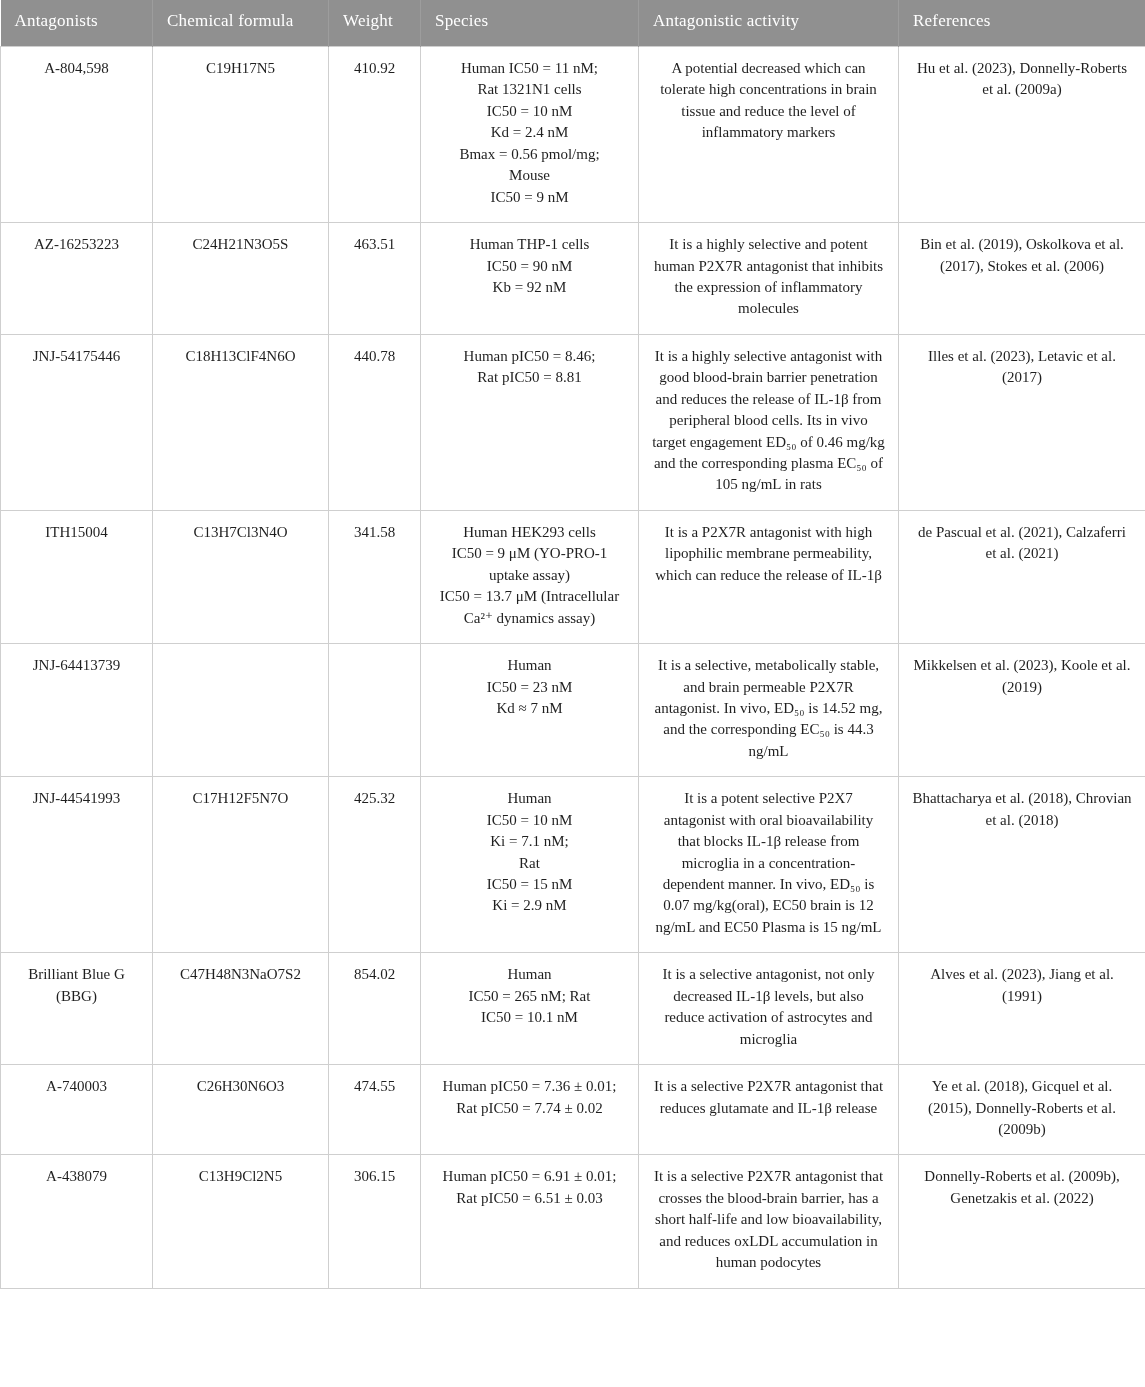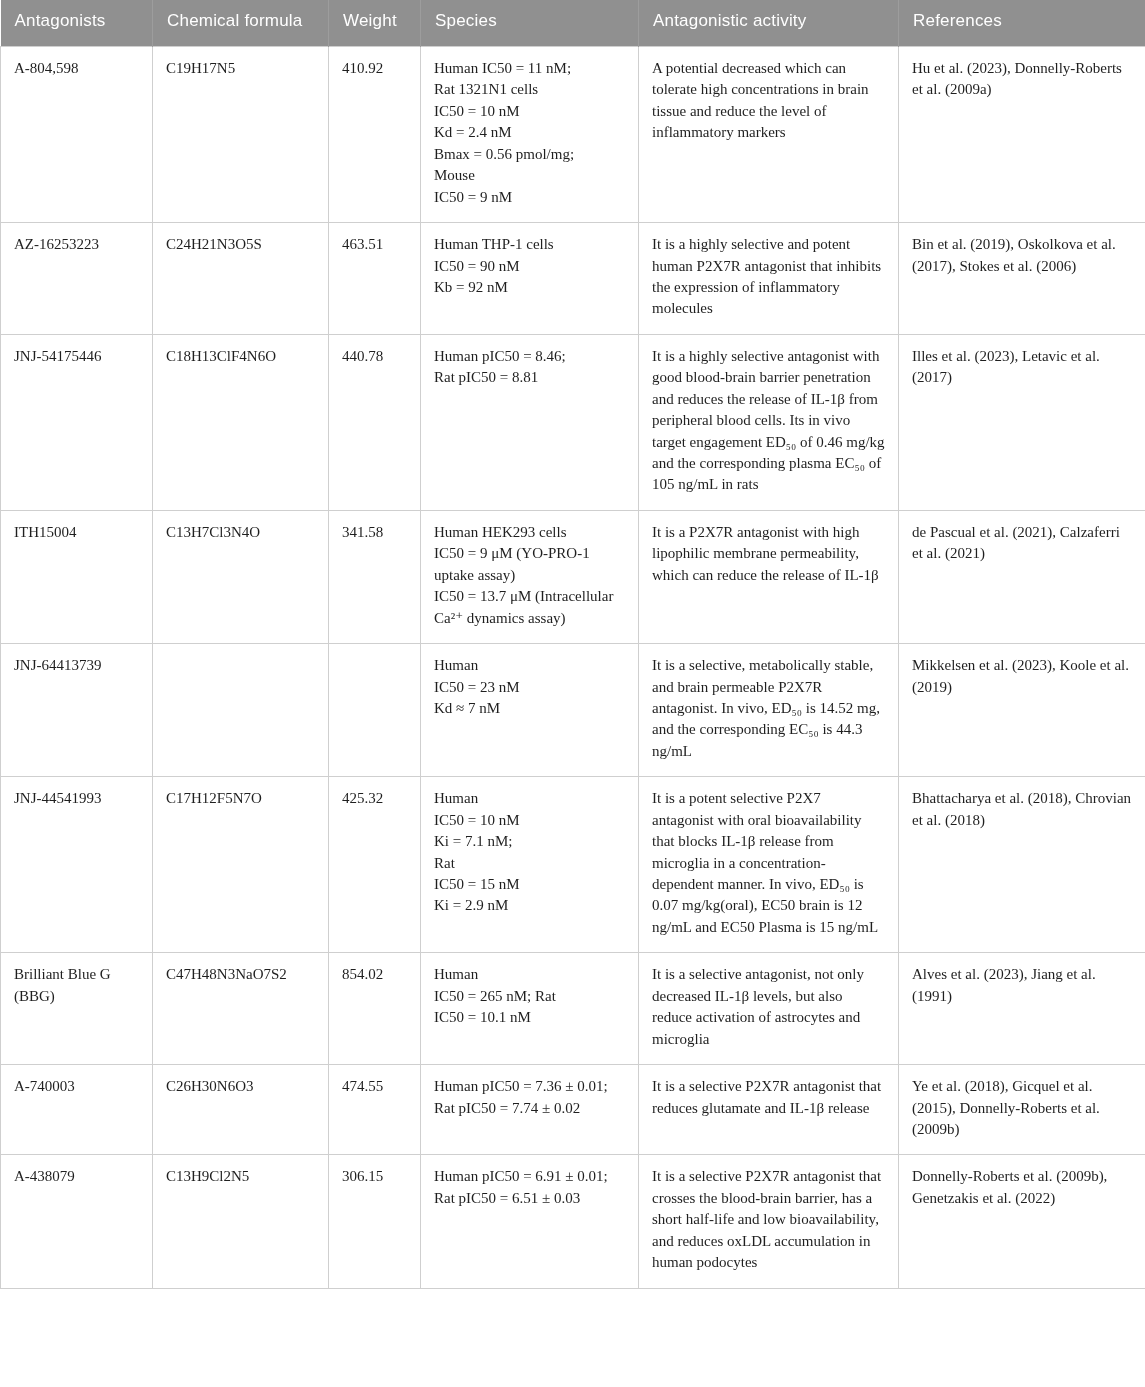--- a/index.html
+++ b/index.html
@@ -12,37 +12,38 @@
     color: #1f1f1f;
   }
   table.antagonist-table {
     width: 1145px;
     border-collapse: collapse;
     table-layout: fixed;
   }
   .antagonist-table th {
     background: #909090;
     color: #ffffff;
-    font-family: Liberation Sans, sans-serif;
+    font-family: Liberation Serif, serif;
     font-size: 17px;
     font-weight: normal;
     letter-spacing: 0.2px;
     text-align: left;
     vertical-align: top;
     padding: 11px 14px 15px 14px;
     border-left: 1px solid #9d9d9d;
   }
   .antagonist-table th:first-child { border-left: none; }
   .antagonist-table td {
     border: 1px solid #cfcfcf;
     padding: 11px 13px 14px 13px;
     font-size: 15px;
     line-height: 1.43;
     vertical-align: top;
     color: #1f1f1f;
+    text-align: center;
   }
   .antagonist-table td.pre { white-space: pre-line; }
 </style>
 </head>
 <body>
 
 <table class="antagonist-table">
   <colgroup>
     <col style="width:152px">
     <col style="width:176px">

